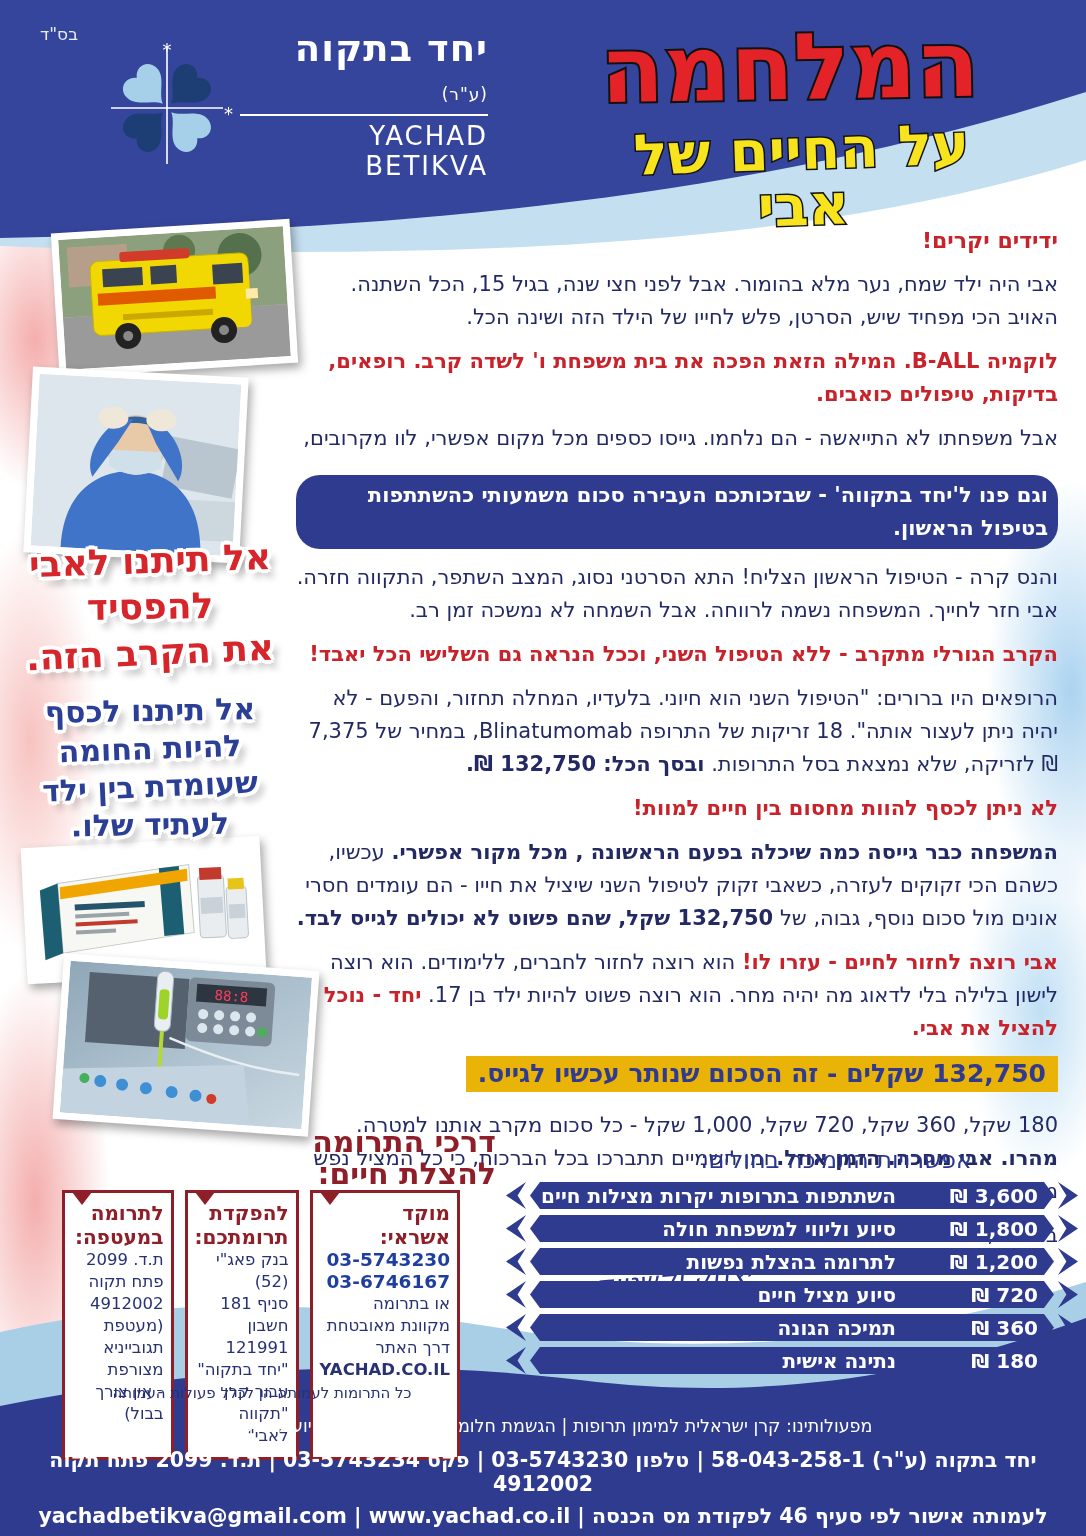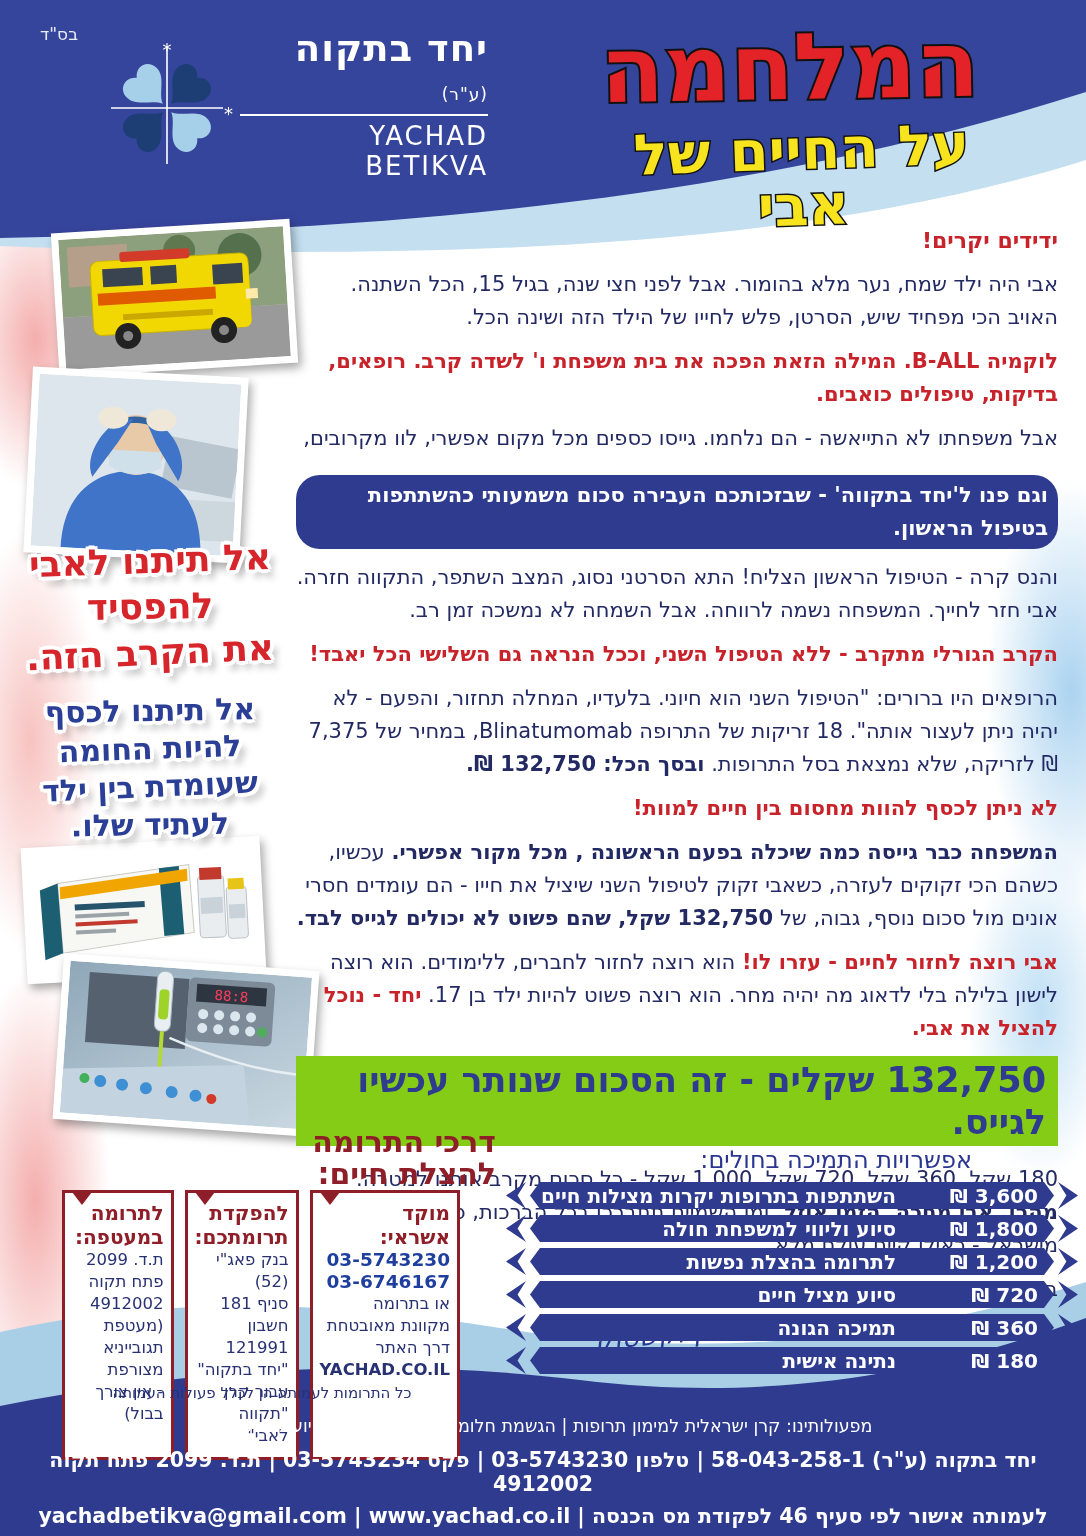--- a/index.html
+++ b/index.html
@@ -50,21 +50,21 @@
   
   .main{position:absolute;top:224px;right:28px;width:762px;z-index:2;color:#232a63;
         font-size:21px;line-height:33px;text-align:right;}
   .main p{margin:0 0 11px 0;}
   .greeting{color:#c8232b;font-weight:bold;font-size:22px;margin-bottom:8px;}
   .redline{color:#c8232b;font-weight:bold;}
   .redseg{color:#c8232b;font-weight:bold;}
   b{font-weight:bold;}
   .hl-blue{display:block;background:#2e3b8f;color:#fff;font-weight:bold;padding:4px 10px;margin:2px 0 12px 0;border-radius:24px;}
   .yellow-wrap{margin:4px 0 12px 0;}
-  .yellow{display:inline-block;background:#84cc16;color:#2e3b8f;font-weight:800;font-size:35px;
+  .yellow{display:inline-block;background:#eab308;color:#2e3b8f;font-weight:800;font-size:25px;
           line-height:1.2;padding:3px 12px;margin-bottom:5px;}
   .closing{margin:18px 300px 0 0;font-size:21px;}
   .signature{margin:6px 290px 0 0;font-size:27px;font-style:italic;color:#2a3690;transform:rotate(-5deg);width:190px;text-align:center;}
   
   .ways-title{position:absolute;top:1126px;right:590px;z-index:3;color:#8e1e28;font-weight:700;
               font-size:30px;line-height:1.05;text-align:right;}
   .boxes{position:absolute;left:62px;top:1190px;width:398px;display:flex;gap:11px;z-index:3;}
   .dbox{position:relative;flex:1;background:#fff;border:3px solid #8e1e28;padding:8px 7px 10px 7px;
         text-align:right;color:#283172;font-size:16.5px;line-height:22px;}
   .dbox::before{content:"";position:absolute;top:-1px;left:7px;

